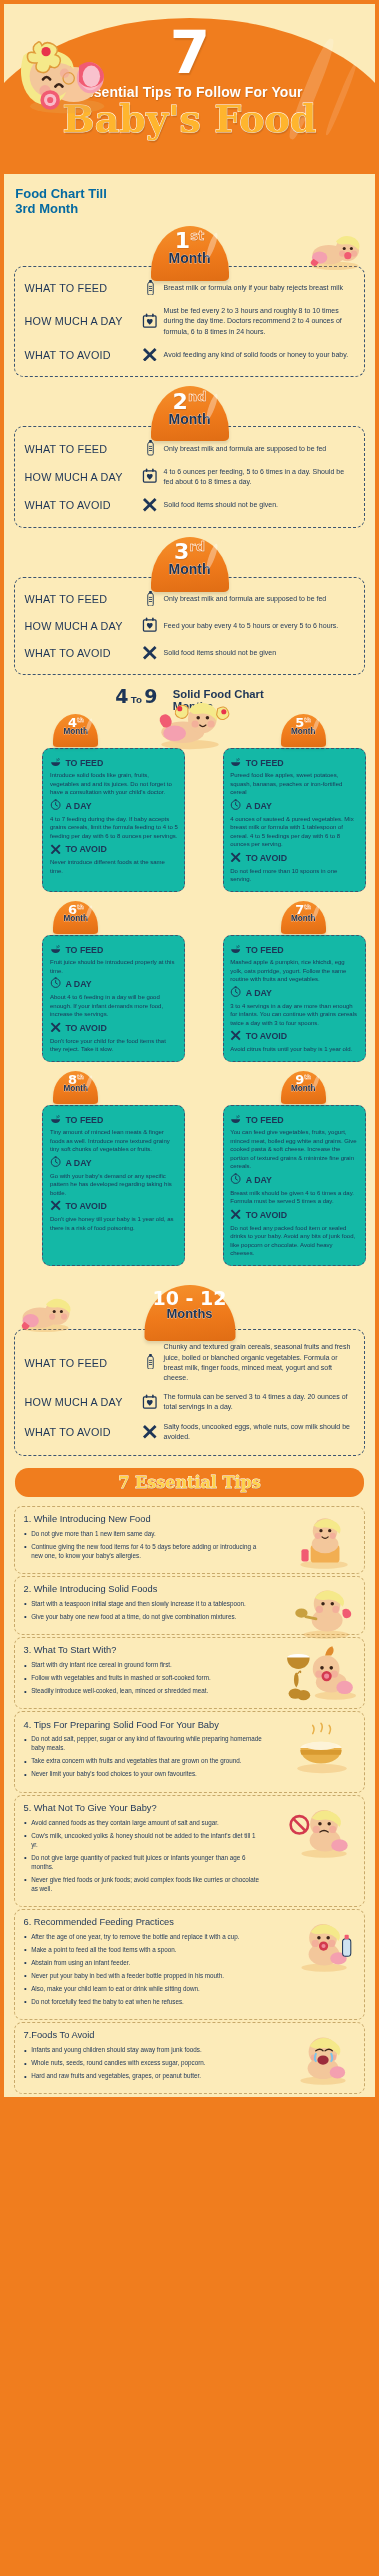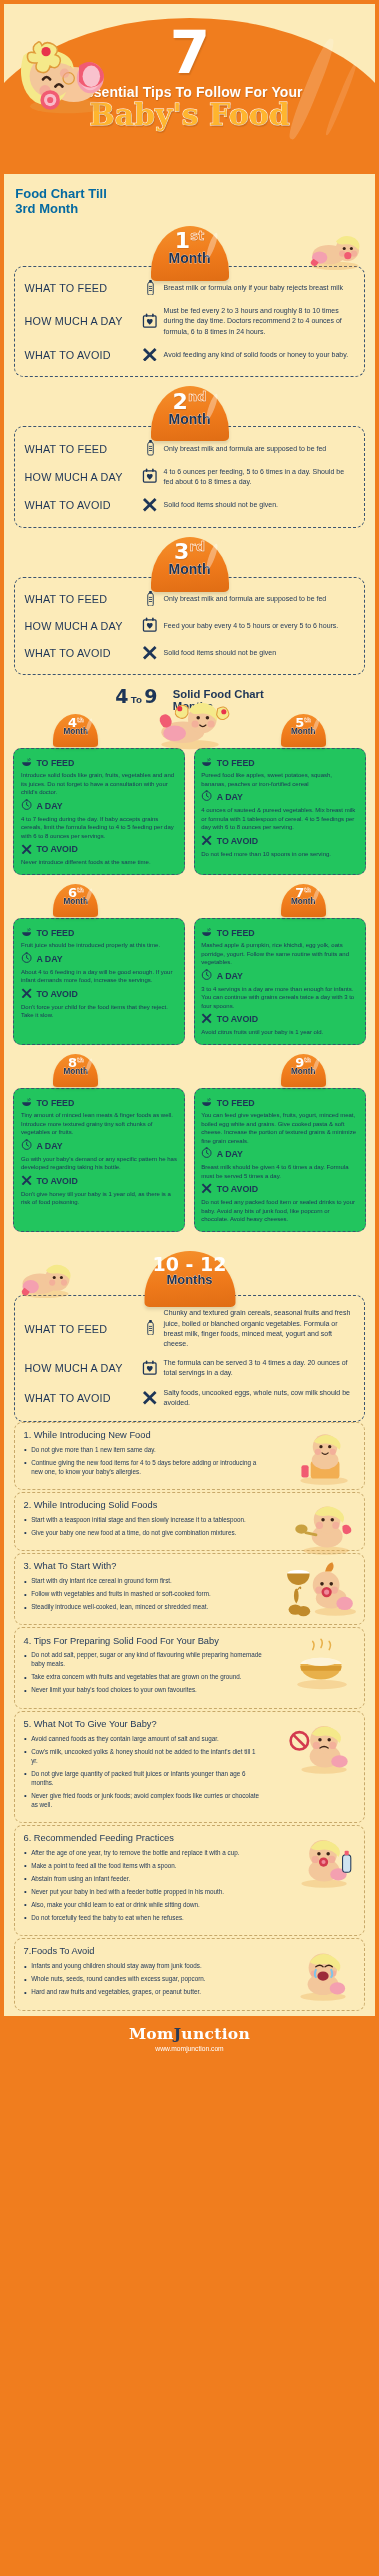--- a/index.html
+++ b/index.html
@@ -69,21 +69,21 @@
     font-weight:bold;
     font-family:"Liberation Sans", sans-serif;
     letter-spacing:0.1px;
     text-shadow:0.5px 1px 1px rgba(0,0,0,.18);
   }
   .head-line2 {
     position:absolute;
     left:0; right:0; top:97px;
     text-align:center;
     color:#ffb52e;
-    font-size:30px;
+    font-size:38px;
     line-height:.95;
     font-weight:bold;
     font-family:"DejaVu Serif", serif;
     -webkit-text-stroke:1px #ffffff;
     paint-order:stroke fill;
     text-shadow:1px 1.5px 1px rgba(0,0,0,.13);
   }
   .head-line3 {
     position:absolute;
     left:0; right:0; top:128px;
@@ -291,23 +291,24 @@
 
   .pair-cards {
     display:flex;
     gap:8.2px;
   }
   .pcard {
     flex:1;
     border:1.5px dashed #3b5470;
     border-radius:8.2px;
     padding:6.2px 6.7px 7.2px;
-    background:#22c55e;
+    background:#14b8a6;
     position:relative;
     z-index:1;
+    margin-left:29px;
   }
   .pc-head {
     display:flex;
     align-items:center;
     gap:4.1px;
     color:#1d3557;
     font-size:8.8px;
     font-weight:bold;
     margin-top:2.1px;
     font-family:"Liberation Sans", sans-serif;
@@ -910,20 +911,23 @@
         <div class="trow">
     <div class="tlabel">WHAT TO AVOID</div>
     <div class="ticon"><svg width="15.5" height="15.5" viewBox="0 0 32 32">
       <path d="M6 4l10 10L26 4l4 4-10 10 10 10-4 4-10-10L6 32l-4-4 10-10L2 8z" fill="#1d3557"></path>
     </svg></div>
     <div class="tval">Salty foods, uncooked eggs, whole nuts, cow milk should be avoided.</div>
   </div>
       </div>
   </div>
 
+  <div class="tips-banner">
+    <span class="t">7 Essential Tips</span>
+  </div>
 
   <div id="tips-list">
       <div class="tip">
     <svg class="tip-art" width="72" height="57" viewBox="0 0 140 110">
       <ellipse cx="74" cy="100" rx="46" ry="8" fill="#e8a24a" opacity=".3"></ellipse>
       <rect x="48" y="62" width="56" height="34" rx="6" fill="#f2ae52"></rect>
       <ellipse cx="76" cy="60" rx="26" ry="18" fill="#f3c79b"></ellipse>
       <circle cx="76" cy="34" r="24" fill="#f3c79b"></circle>
       <path d="M54 24 q18 -22 44 -6 q12 10 6 22 q-12 -14 -30 -12 q-14 2 -20 -4z" fill="#f5e98a"></path>
       <circle cx="68" cy="34" r="3.2" fill="#3a2418"></circle>
@@ -1070,21 +1074,15 @@
     </svg>
     <h3>7.Foods To Avoid</h3>
     <ul>
       <li>Infants and young children should stay away from junk foods.</li>
           <li>Whole nuts, seeds, round candies with excess sugar, popcorn.</li>
           <li>Hard and raw fruits and vegetables, grapes, or peanut butter.</li>
     </ul>
   </div>
     </div>
 
-  <div class="footer">
-    <div class="brand">
-      <span>Mom</span><span class="j">J</span><span>unction</span>
-    </div>
-    <div class="url">www.momjunction.com</div>
-  </div>
 
 </div>
 
 
 </body></html>

